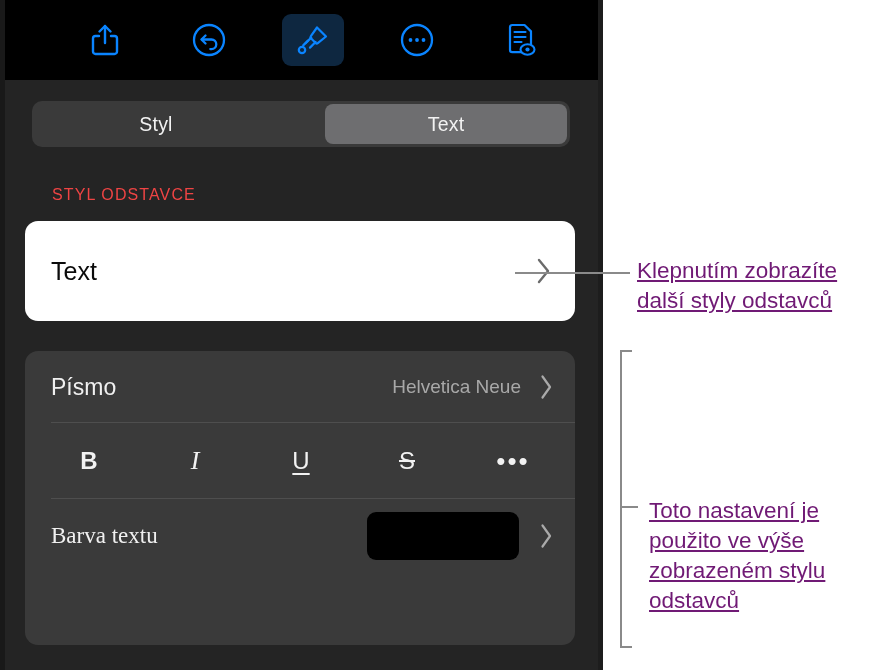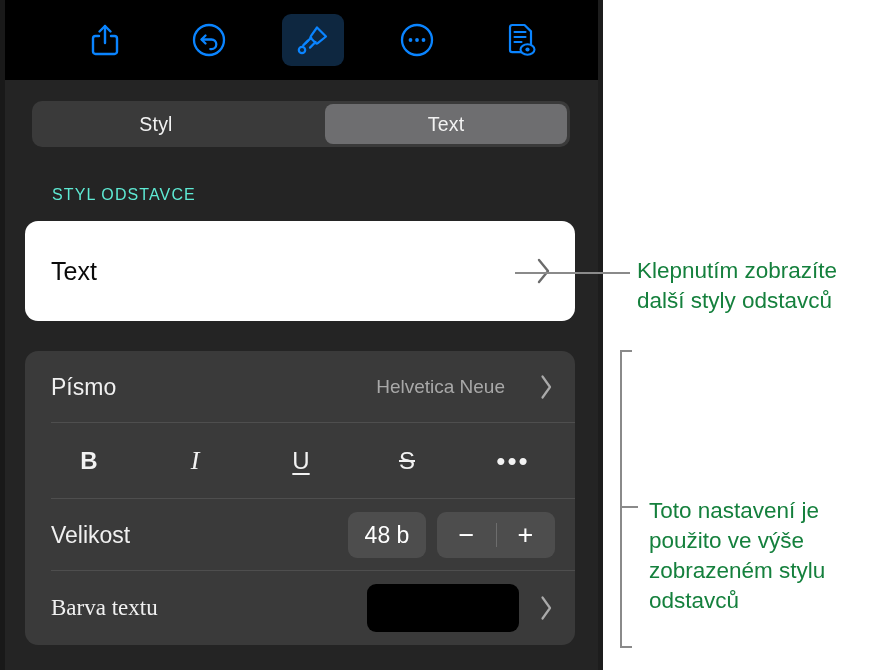--- a/index.html
+++ b/index.html
@@ -95,21 +95,21 @@
   }
   .seg-item.selected {
     background: #6e6e70;
   }
 
   
   #section-heading {
     position: absolute;
     left: 52px;
     top: 186px;
-    color: #5eead4;
+    color: #ef4444;
     font-size: 16px;
     letter-spacing: 1.1px;
   }
 
   
   #paragraph-style-field {
     position: absolute;
     left: 25px;
     top: 221px;
     width: 550px;
@@ -157,21 +157,21 @@
     box-sizing: border-box;
   }
   .row-sep {
     position: absolute;
     left: 26px;
     right: 0;
     bottom: 0;
     height: 1px;
     background: #4e4e4e;
   }
-  #font-row { height: 72px; gap: 16px; }
+  #font-row { height: 72px; }
   #style-btn-row { height: 76px; }
   #size-row { height: 72px; }
   #color-row { height: 74px; font-family: Liberation Serif, serif; }
 
   .row-label {
     color: #f0f0f0;
     font-size: 23px;
   }
   .row-value {
     margin-left: auto;
@@ -245,23 +245,24 @@
     width: 152px;
     height: 48px;
     background: #000000;
     border-radius: 9px;
   }
   #color-chevron-wrap { padding-left: 20px; }
 
   
   .callout-text {
     position: absolute;
-    color: #15803d;
+    color: #701a75;
     font-size: 22.5px;
     line-height: 30px;
+    text-decoration: underline;
   }
   #callout-1 { left: 637px; top: 256px; width: 232px; }
   #callout-2 { left: 637px; top: 496px; width: 236px; margin-left: 12px; }
 
   
   #callout2-bracket {
     position: absolute;
     left: 608px;
     top: 350px;
     width: 22px;
@@ -389,30 +390,20 @@
 
     <div class="card-row" id="style-btn-row">
       <div class="style-btn bold">B</div>
       <div class="style-btn italic">I</div>
       <div class="style-btn underline">U</div>
       <div class="style-btn strike">S</div>
       <div class="style-btn more">•••</div>
       <div class="row-sep"></div>
     </div>
 
-    <div class="card-row" id="size-row">
-      <div class="row-label">Velikost</div>
-      <div id="size-value-box">48 b</div>
-      <div id="size-stepper">
-        <div class="stepper-half">−</div>
-        <div id="stepper-divider"></div>
-        <div class="stepper-half">+</div>
-      </div>
-      <div class="row-sep"></div>
-    </div>
 
     <div class="card-row" id="color-row">
       <div class="row-label">Barva textu</div>
       <div id="color-swatch"></div>
       <span id="color-chevron-wrap">
         <svg class="chevron-light" width="16" height="28" viewBox="0 0 16 28" fill="none">
           <path d="M3.5 3.5 11 14l-7.5 10.5" stroke="#aaaaaa" stroke-width="2.2" stroke-linecap="round" stroke-linejoin="round"></path>
         </svg>
       </span>
     </div>

